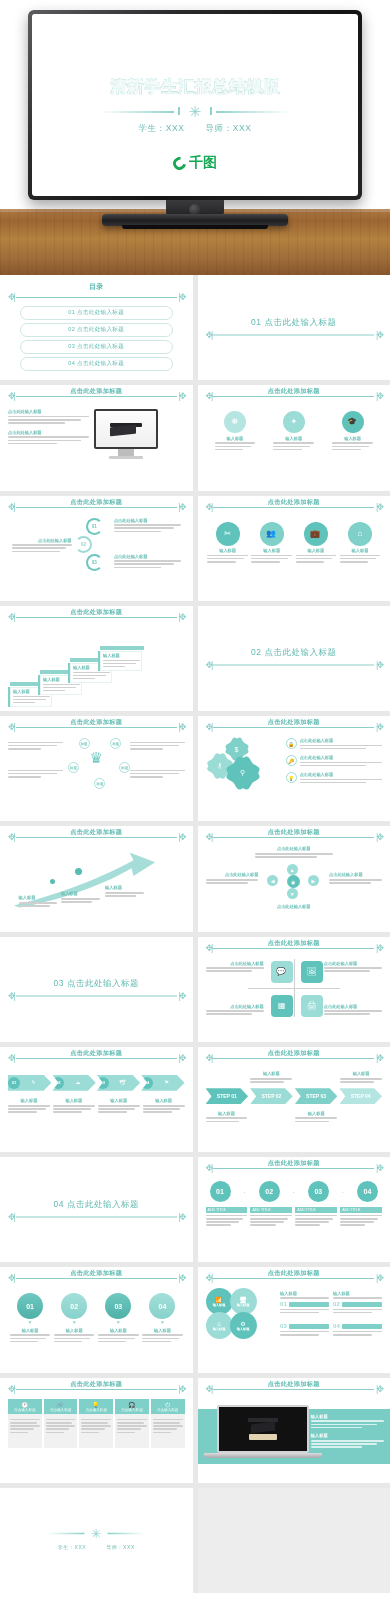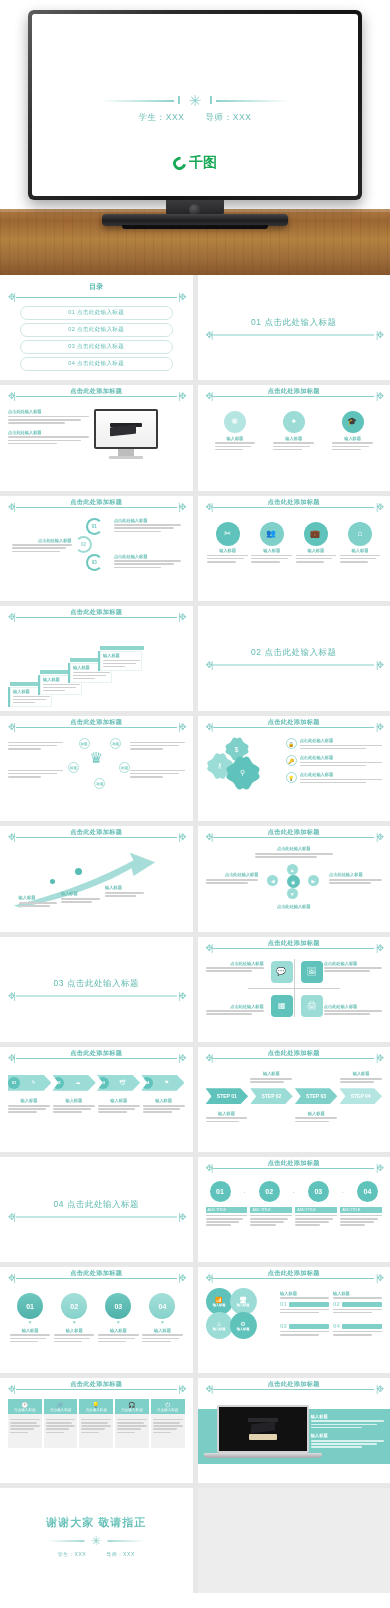--- a/index.html
+++ b/index.html
@@ -190,20 +190,21 @@
 </head>
 <body>
 
 <div class="page">
 
   <div class="hero">
     <div class="hero-wood"></div>
     <div class="tv-wrap">
       <div class="tv-bezel">
         <div class="tv-screen">
+          <div class="hero-title">清新学生汇报总结模版</div>
           <div class="hero-div">
             <span class="ln l"></span>
             <span class="ln r"></span>
             <span class="tick a"></span>
             <span class="tick b"></span>
             <span class="flake">✳</span>
           </div>
           <div class="hero-sub">
             <span>学生：XXX</span>
             <span>导师：XXX</span>
@@ -1051,21 +1052,20 @@
           <span class="fake w70" style="background:#d8f0ee"></span>
         <div class="cap" style="text-align:left;color:#fff;margin-top:5px">输入标题</div>
         <span class="fake w100" style="background:#d8f0ee"></span>
           <span class="fake w90" style="background:#d8f0ee"></span>
           <span class="fake w70" style="background:#d8f0ee"></span>
       </div>
     </div>
 
     <div class="slide">
       <div style="position:absolute;left:0;right:0;top:46%;transform:translateY(-50%);text-align:center">
-        <div class="ty-title">谢谢大家 敬请指正</div>
         <div class="hero-div" style="margin:4px auto 3px;width:120px;transform:scale(.82)">
           <span class="ln l" style="width:46px"></span>
           <span class="ln r" style="width:46px"></span>
           <span class="flake">✳</span>
         </div>
         <div class="hero-sub" style="font-size:5px">
           <span>学生：XXX</span>
           <span>导师：XXX</span>
         </div>
       </div>

